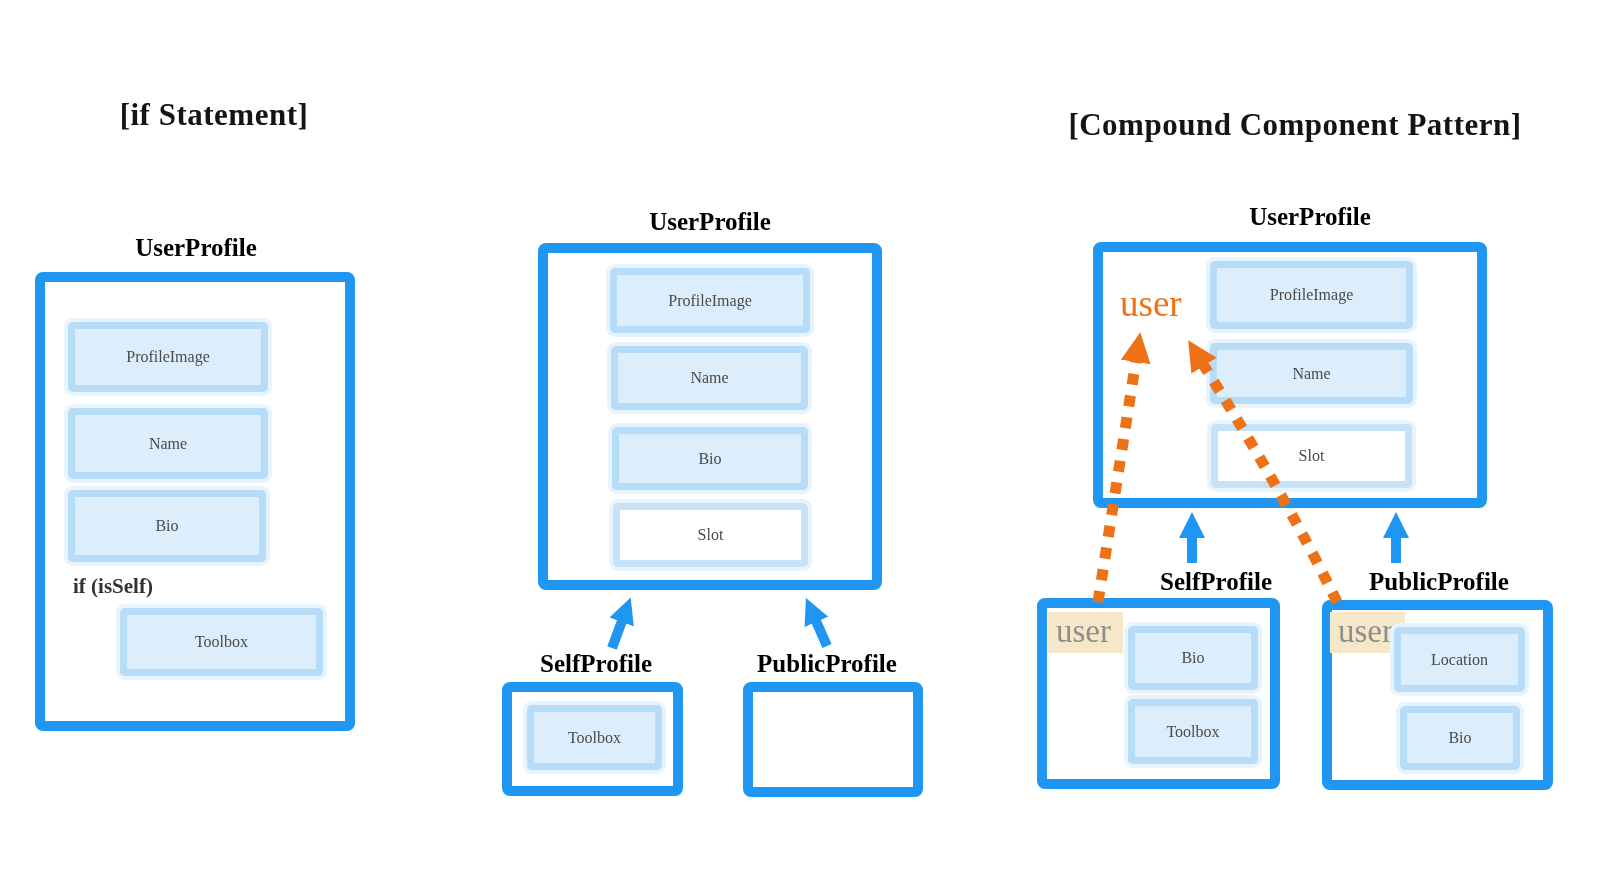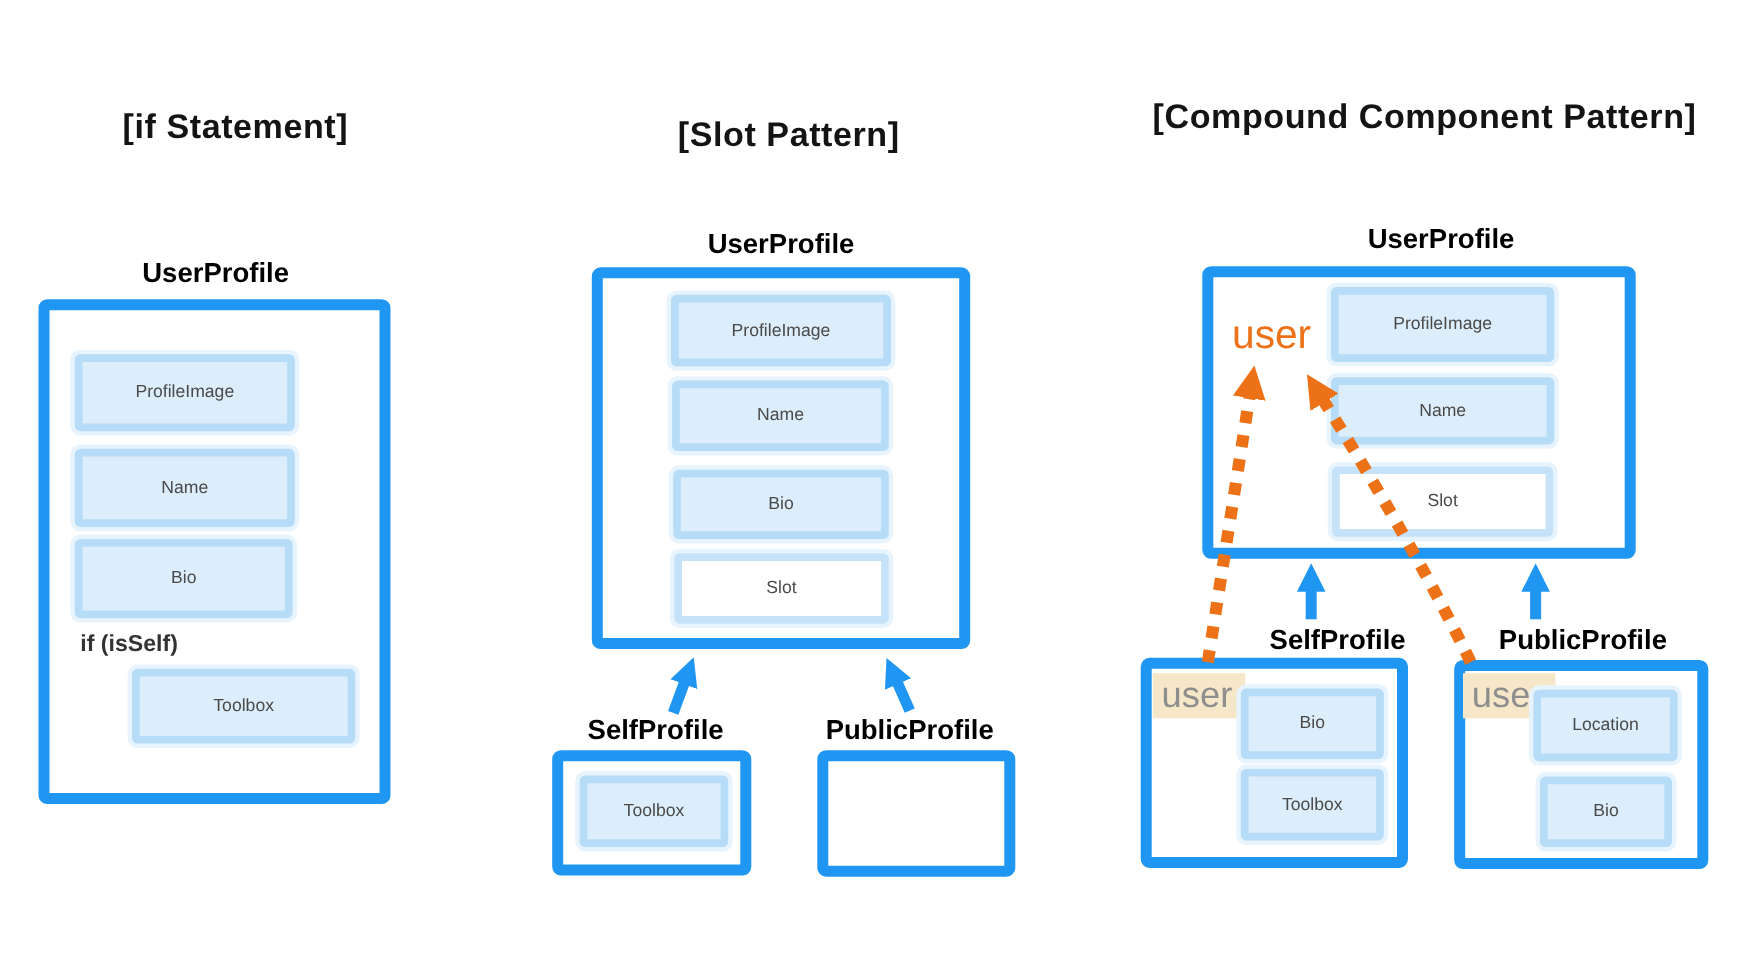--- a/index.html
+++ b/index.html
@@ -1,21 +1,21 @@
 <!DOCTYPE html>
 <html><head>
 <meta charset="utf-8">
 <style>
   html, body { margin: 0; padding: 0; background: #ffffff; }
   #canvas {
     position: relative;
     width: 1600px;
     height: 832px;
     background: #ffffff;
-    font-family: Liberation Sans, sans-serif;
+    font-family: Liberation Serif, serif;
     overflow: hidden;
   }
   .panel-title {
     position: absolute;
     transform: translateX(-50%);
     font-size: 31px;
     font-weight: bold;
     color: #141414;
     white-space: nowrap;
     letter-spacing: 0.5px;
@@ -90,36 +90,35 @@
 
   <div class="panel-title" style="left:214px; top:97px;">[if Statement]</div>
   <div class="blue-label" style="left:196px; top:234px;">UserProfile</div>
   <div class="outer-box" style="left:35px; top:272px; width:320px; height:459px;"></div>
   <div class="item" style="left:68px; top:322px; width:200px; height:70px;">ProfileImage</div>
   <div class="item" style="left:68px; top:408px; width:200px; height:71px;">Name</div>
   <div class="item" style="left:68px; top:490px; width:198px; height:72px;">Bio</div>
   <div class="cond-text" style="left:73px; top:574px;">if (isSelf)</div>
   <div class="item" style="left:120px; top:608px; width:203px; height:68px;">Toolbox</div>
 
-  <div class="panel-title" style="left:717px; top:105px;">[Slot Pattern]</div>
   <div class="blue-label" style="left:710px; top:208px;">UserProfile</div>
   <div class="outer-box" style="left:538px; top:243px; width:344px; height:347px;"></div>
   <div class="item" style="left:610px; top:268px; width:200px; height:65px;">ProfileImage</div>
   <div class="item" style="left:611px; top:346px; width:197px; height:64px;">Name</div>
   <div class="item" style="left:612px; top:427px; width:196px; height:63px;">Bio</div>
   <div class="item slot" style="left:613px; top:503px; width:195px; height:64px;">Slot</div>
 
   <div class="blue-label" style="left:596px; top:650px;">SelfProfile</div>
   <div class="outer-box" style="left:502px; top:682px; width:181px; height:114px;"></div>
   <div class="item" style="left:527px; top:705px; width:135px; height:65px;">Toolbox</div>
 
   <div class="blue-label" style="left:827px; top:650px;">PublicProfile</div>
   <div class="outer-box" style="left:743px; top:682px; width:180px; height:115px;"></div>
 
-  <div class="panel-title" style="left:1295px; top:88px;">[Compound Component Pattern]</div>
+  <div class="panel-title" style="left:1295px; top:107px;">[Compound Component Pattern]</div>
   <div class="blue-label" style="left:1310px; top:203px;">UserProfile</div>
   <div class="outer-box" style="left:1093px; top:242px; width:394px; height:266px;"></div>
   <div class="user-orange" style="left:1120px; top:285px;">user</div>
   <div class="item" style="left:1210px; top:261px; width:203px; height:68px;">ProfileImage</div>
   <div class="item" style="left:1210px; top:343px; width:203px; height:61px;">Name</div>
   <div class="item slot" style="left:1211px; top:424px; width:201px; height:64px;">Slot</div>
 
   <div class="blue-label" style="left:1216px; top:568px;">SelfProfile</div>
   <div class="outer-box" style="left:1037px; top:598px; width:243px; height:191px;"></div>
   <div class="user-tag" style="left:1048px; top:612px;">user</div>

